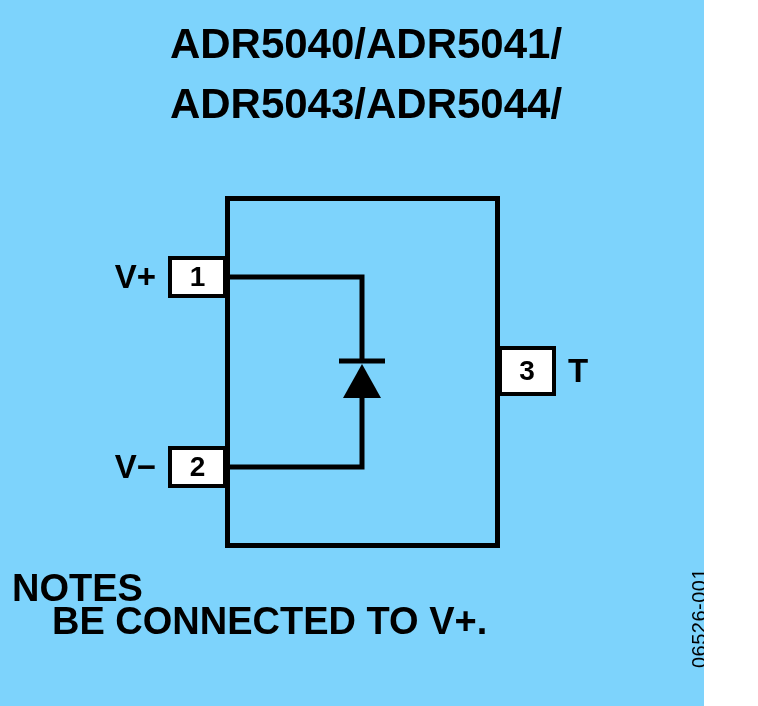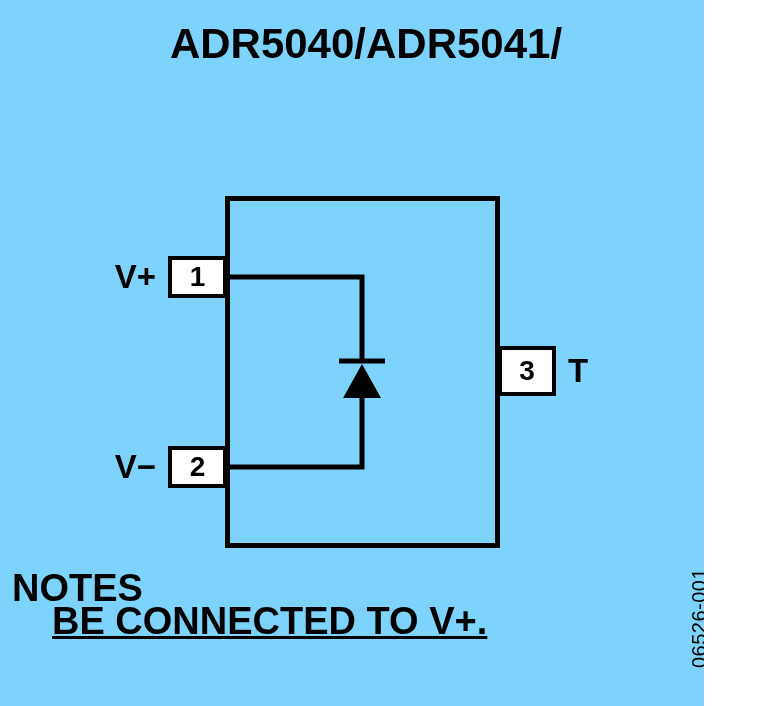--- a/index.html
+++ b/index.html
@@ -69,40 +69,40 @@
     position: absolute;
     left: 12px;
     top: 572px;
     font-weight: bold;
     font-size: 38px;
     line-height: 33px;
     white-space: nowrap;
   }
   .notes .indent {
     padding-left: 40px;
-    text-decoration: underline;
   }
   .figure-id {
     position: absolute;
     left: 699px;
     top: 618px;
     transform: translate(-50%, -50%) rotate(-90deg);
     font-size: 20px;
     font-weight: normal;
     white-space: nowrap;
     letter-spacing: 0.5px;
   }
 </style>
 </head>
 <body>
 
 <div class="page">
 
   <div class="title">
     <div>ADR5040/ADR5041/</div>
+    <div>ADR5043/ADR5044/</div>
   </div>
 
   <svg class="circuit-svg" width="758" height="706" viewBox="0 0 758 706">
     <polyline points="227,277 362,277 362,361" fill="none" stroke="#000000" stroke-width="5"></polyline>
     <line x1="339" y1="361" x2="385" y2="361" stroke="#000000" stroke-width="5"></line>
     <polygon points="362,364 343,398 381,398" fill="#000000"></polygon>
     <polyline points="362,396 362,467 227,467" fill="none" stroke="#000000" stroke-width="5"></polyline>
   </svg>
 
   <div class="ic-body"></div>

